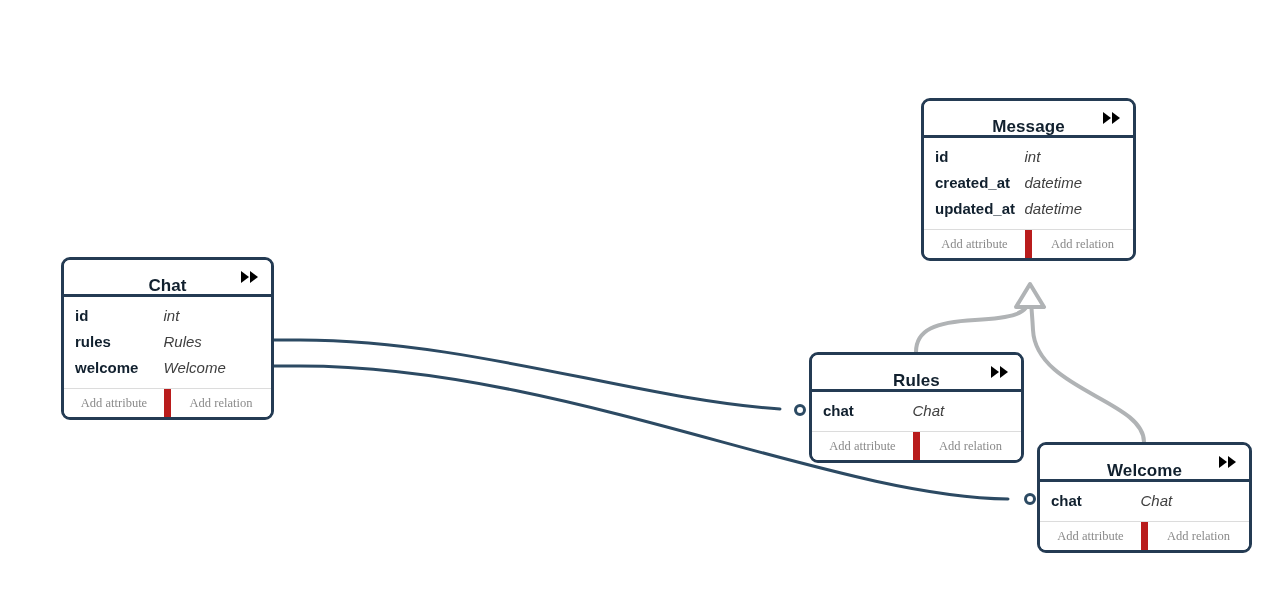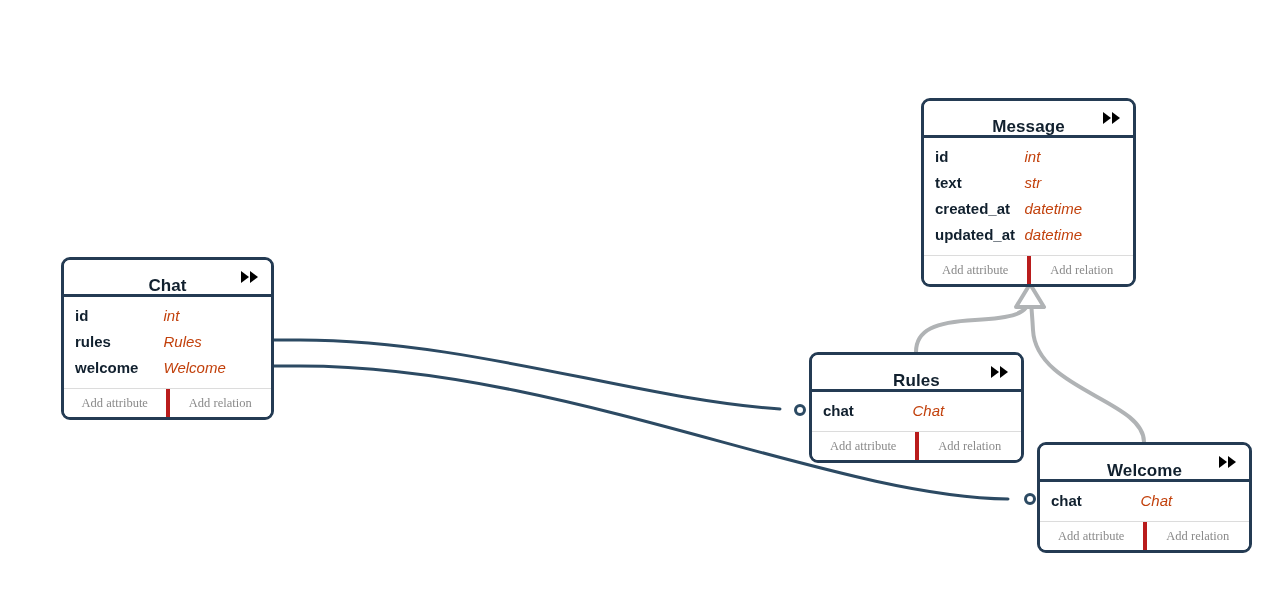--- a/index.html
+++ b/index.html
@@ -90,21 +90,21 @@
     font-weight: bold;
     color: #11202e;
     flex: 0 0 50%;
     white-space: nowrap;
     line-height: 26px;
   }
 
   .attr-type {
     font-size: 15px;
     font-style: italic;
-    color: #c2410c;
+    color: #404040;
     white-space: nowrap;
     line-height: 26px;
   }
 
   .entity-footer {
     display: flex;
     border-top: 1px solid #dcdcdc;
     height: 28px;
     font-family: Liberation Serif, serif;
   }
@@ -115,21 +115,21 @@
     align-items: center;
     justify-content: center;
     font-size: 12.5px;
     color: #8a8a8a;
     white-space: nowrap;
     background: #ffffff;
     cursor: pointer;
   }
 
   .footer-btn + .footer-btn {
-    border-left: 4px solid #b91c1c;
+    border-left: 7px solid #b91c1c;
   }
 
   
   #entity-chat    { left: 61px;   top: 257px; width: 213px; }
   #entity-message { left: 921px;  top: 98px;  width: 215px; }
   #entity-rules   { left: 809px;  top: 352px; width: 215px; }
   #entity-welcome { left: 1037px; top: 442px; width: 215px; }
 </style>
 </head>
 <body>
@@ -191,24 +191,20 @@
           <polygon points="10,1 18,7 10,13" fill="#000000"></polygon>
         </svg>
       </span>
     </div>
     <div class="entity-body">
       <div class="attr-row">
         <span class="attr-name">id</span>
         <span class="attr-type">int</span>
       </div>
       <div class="attr-row">
-        <span class="attr-name">text</span>
-        <span class="attr-type">str</span>
-      </div>
-      <div class="attr-row">
         <span class="attr-name">created_at</span>
         <span class="attr-type">datetime</span>
       </div>
       <div class="attr-row">
         <span class="attr-name">updated_at</span>
         <span class="attr-type">datetime</span>
       </div>
     </div>
     <div class="entity-footer">
       <div class="footer-btn">Add attribute</div>

